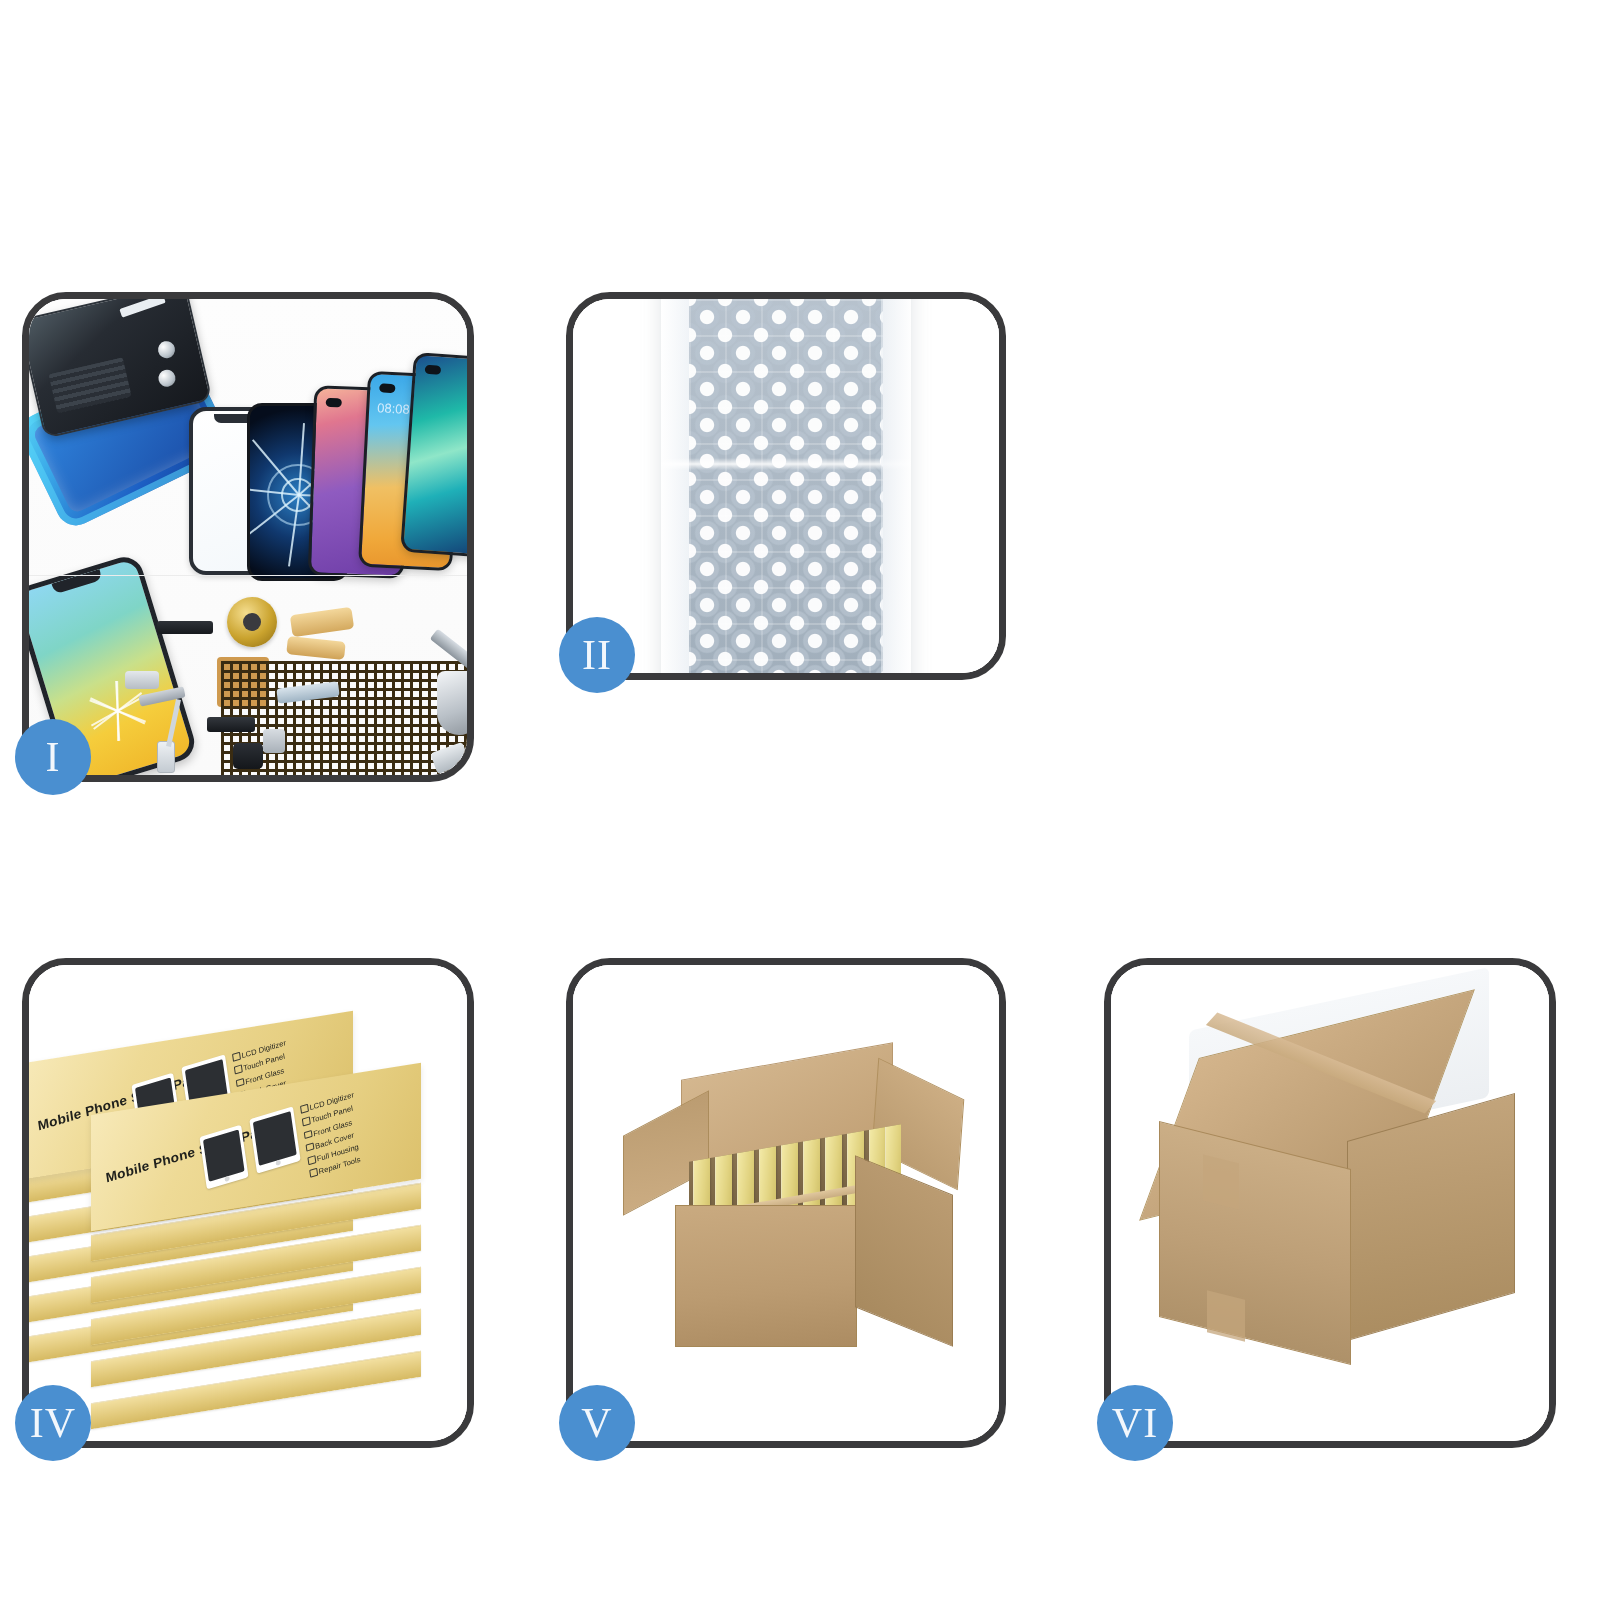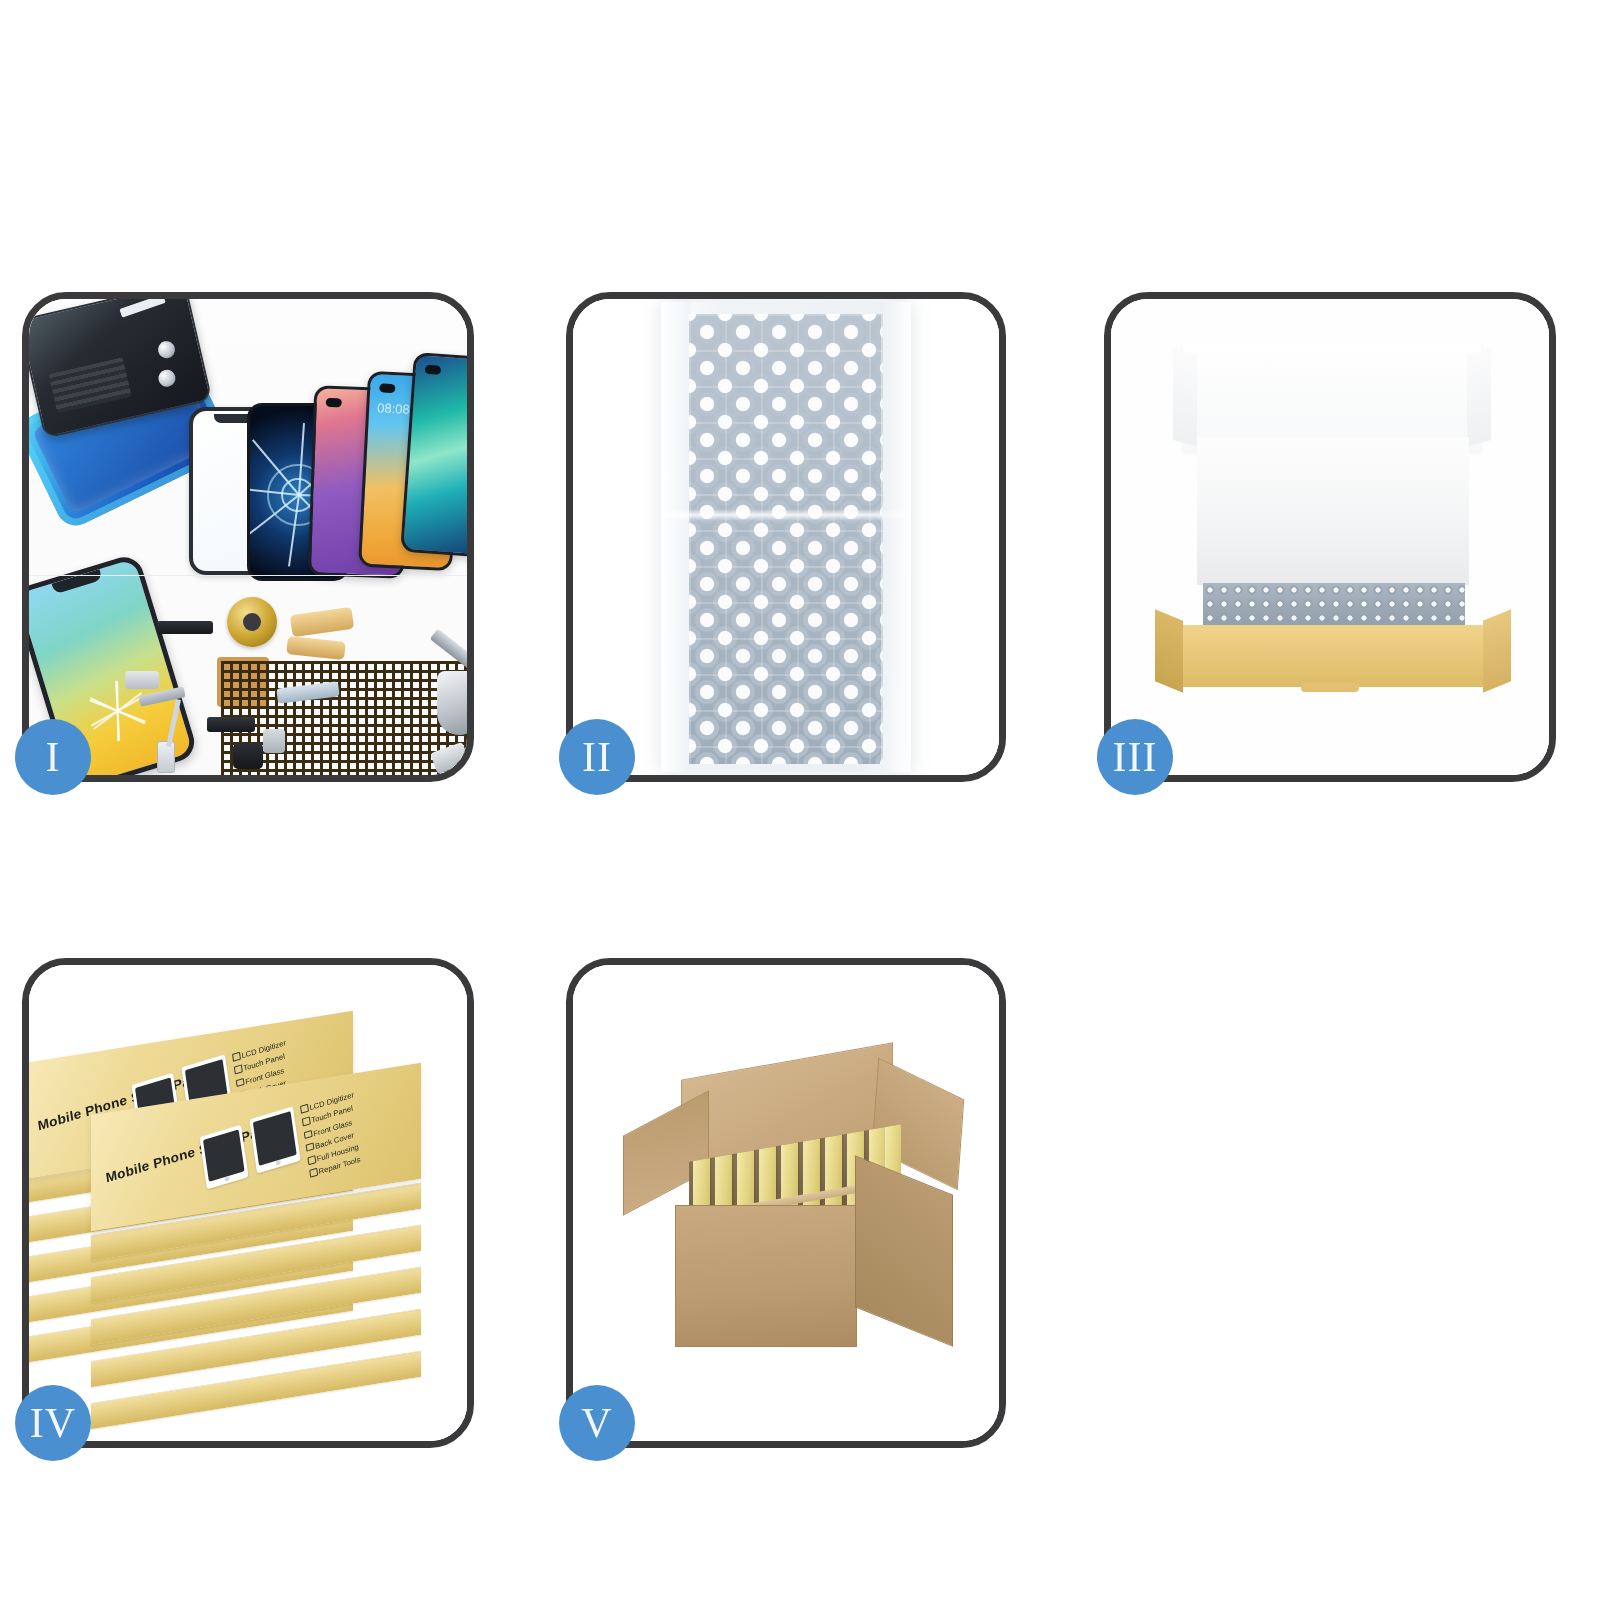--- a/index.html
+++ b/index.html
@@ -37,21 +37,21 @@
   }
   .panel .clip {
     position:absolute; inset:0;
     border-radius:37px;
     overflow:hidden;
     background:#fdfdfd;
   }
 
   
   .p1 { left:22px;   top:292px;  width:452px; height:490px; }
-  .p2 { left:566px;  top:292px;  width:440px; height:490px; }
+  .p2 { left:566px;  top:292px;  width:440px; height:388px; }
   .p3 { left:1104px; top:292px;  width:452px; height:490px; }
   .p4 { left:22px;   top:958px;  width:452px; height:490px; }
   .p5 { left:566px;  top:958px;  width:440px; height:490px; }
   .p6 { left:1104px; top:958px;  width:452px; height:490px; }
 
   
   .badge {
     position:absolute; left:-22px; bottom:-20px;
     width:76px; height:76px; border-radius:50%;
     background:#4a8fd0;
@@ -451,32 +451,20 @@
             <div class="edgeL"></div>
             <div class="bubbles"></div>
             <div class="sheen"></div>
             <div class="edgeR"></div>
           </div>
         </div>
       </div>
       <div class="badge">II</div>
     </div>
 
-    <div class="panel p3">
-      <div class="clip">
-        <div class="scene3">
-          <div class="b3lid"></div>
-          <div class="b3back"></div>
-          <div class="b3bubl"></div>
-          <div class="b3front"></div>
-          <div class="b3tab"></div>
-        </div>
-      </div>
-      <div class="badge">III</div>
-    </div>
 
     <div class="panel p4">
       <div class="clip">
         <div class="scene4">
           <div class="stackwrap">
 
             <div class="gbox left" style="top:132px"></div>
             <div class="gbox left" style="top:172px"></div>
             <div class="gbox left" style="top:212px"></div>
             <div class="gbox left" style="top:252px"></div>
@@ -556,15 +544,31 @@
             </div>
             <div class="rim"></div>
             <div class="front"></div>
             <div class="side"></div>
           </div>
         </div>
       </div>
       <div class="badge">V</div>
     </div>
 
+    <div class="panel p6">
+      <div class="clip">
+        <div class="scene6">
+          <div class="c6">
+            <div class="shadowplate"></div>
+            <div class="top"></div>
+            <div class="topseam"></div>
+            <div class="side"></div>
+            <div class="front"></div>
+            <div class="tape1"></div>
+            <div class="tape2"></div>
+          </div>
+        </div>
+      </div>
+      <div class="badge">VI</div>
+    </div>
 
   </div>
 </div>
 
 </body></html>

